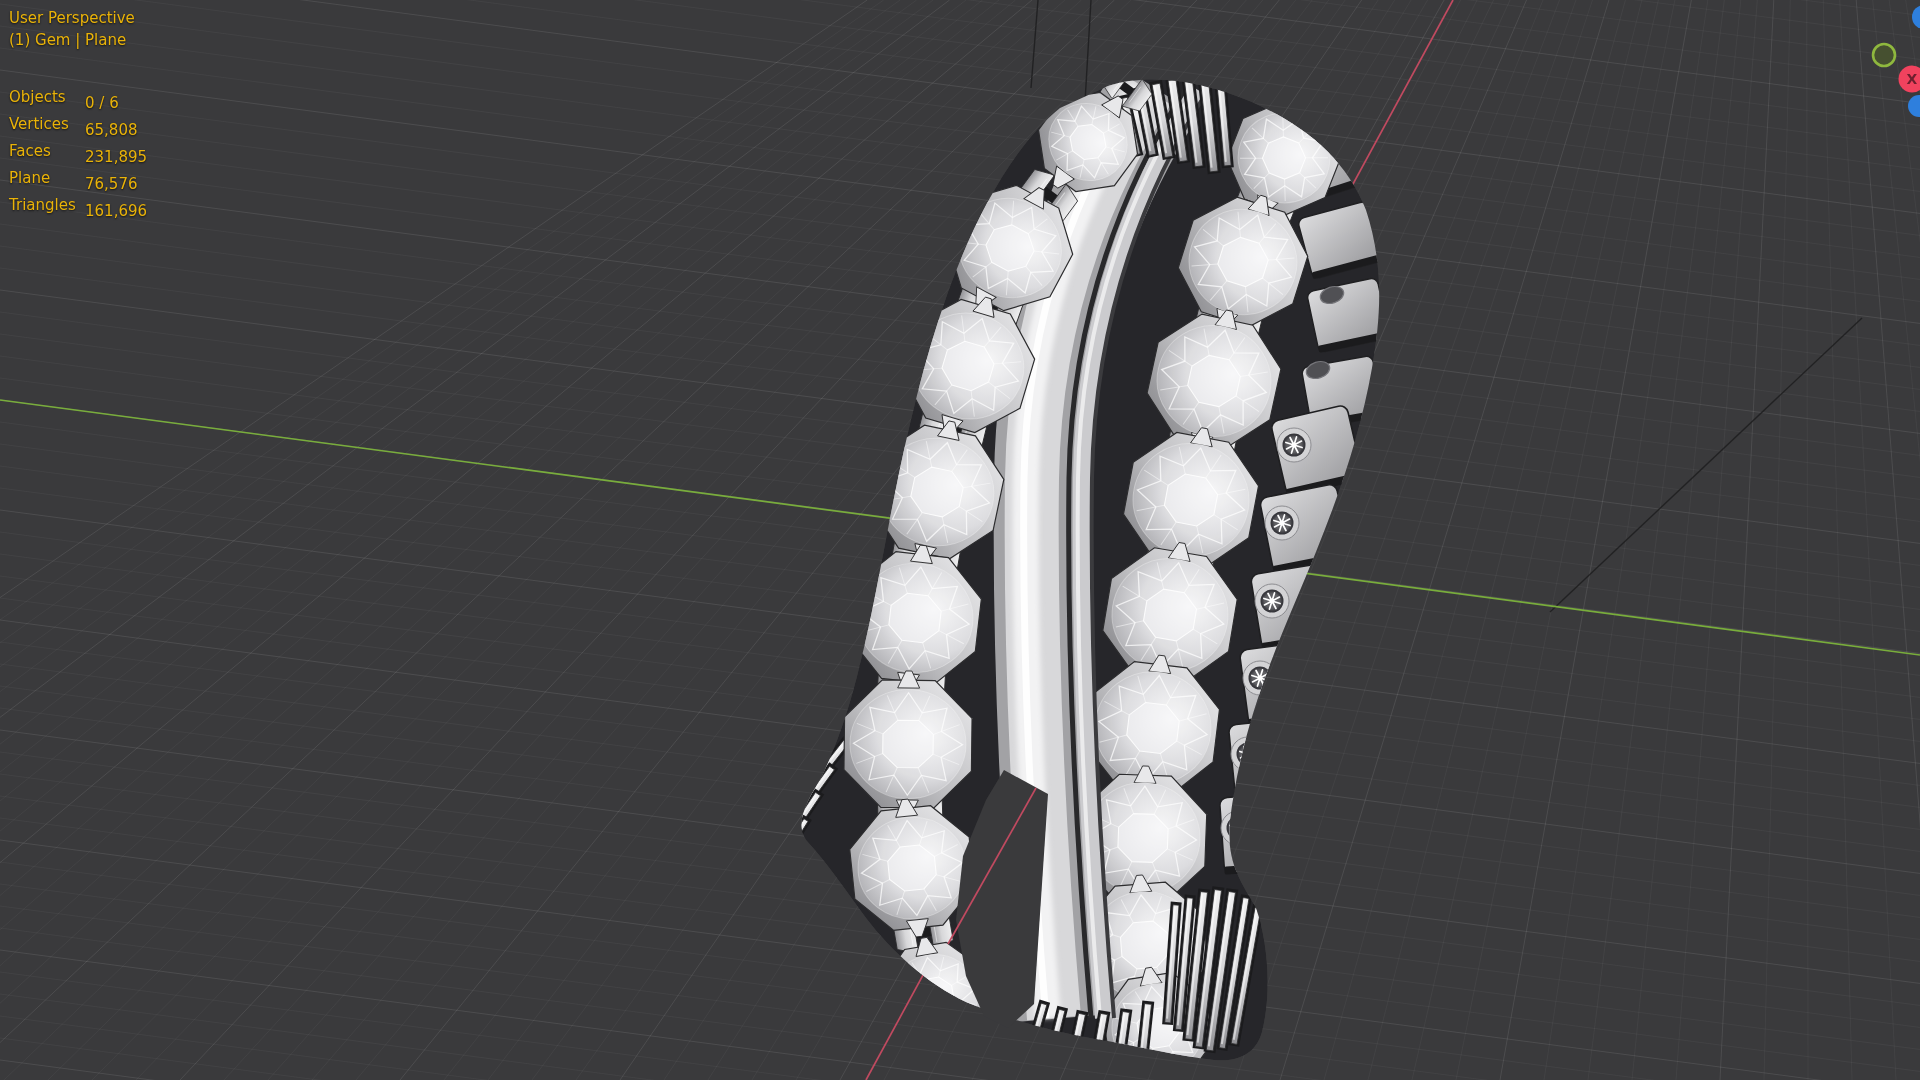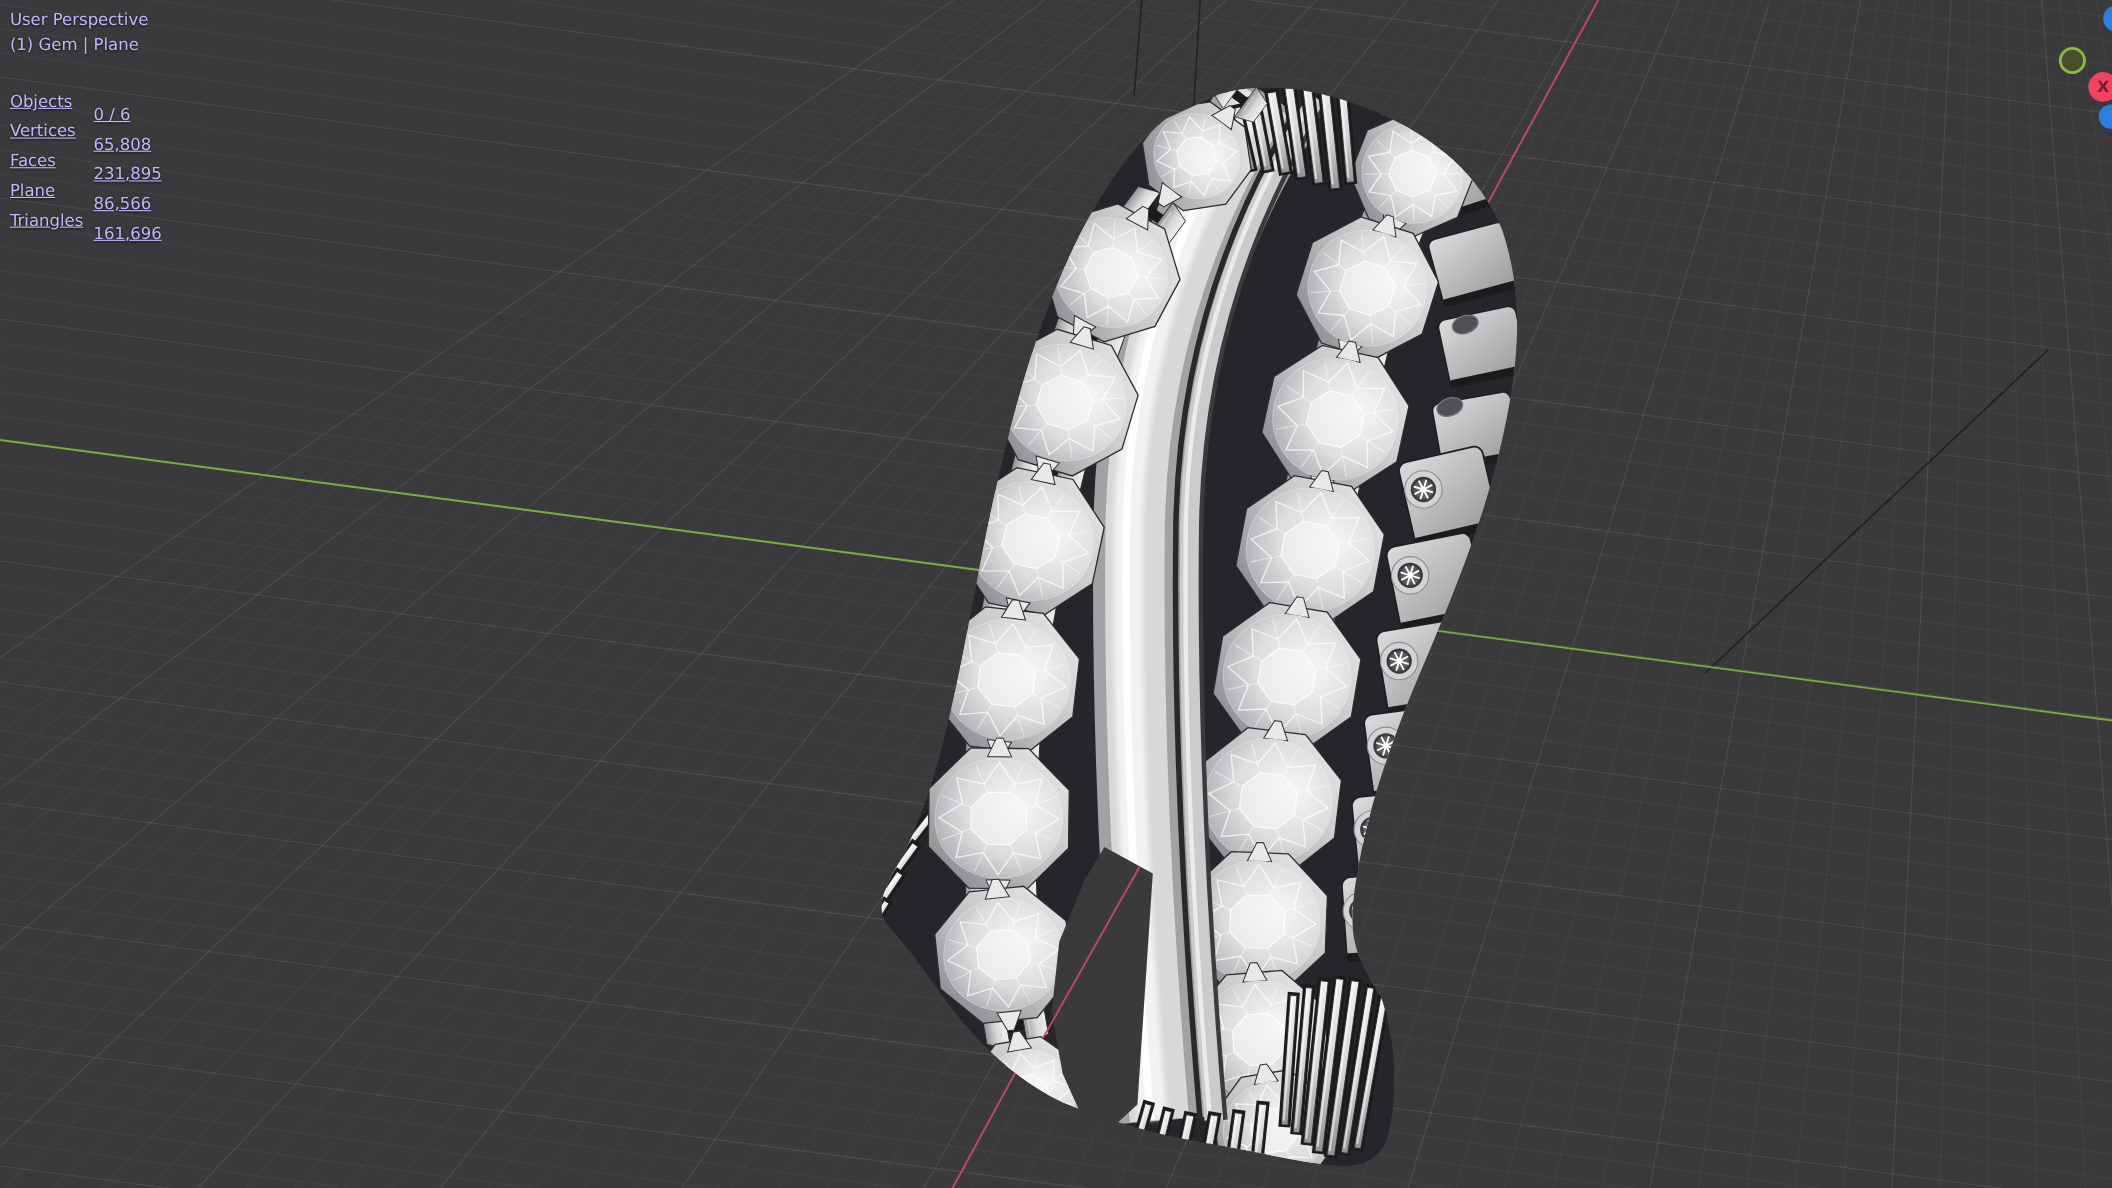--- a/index.html
+++ b/index.html
@@ -1,23 +1,23 @@
 <!DOCTYPE html>
 <html><head>
 <meta charset="utf-8">
 <style>
   html,body{margin:0;padding:0;background:#222;}
   .viewport{position:relative;width:1920px;height:1080px;overflow:hidden;background:#3a3a3c;
     font-family:"DejaVu Sans","Liberation Sans",sans-serif;}
   .viewport svg{position:absolute;left:0;top:0;}
-  .overlay{position:absolute;left:9px;top:7px;color:#c4b5fd;font-size:15px;
+  .overlay{position:absolute;left:9px;top:7px;color:#eab308;font-size:15px;
     text-shadow:0 1px 2px rgba(0,0,0,.7);user-select:none;}
   .overlay .vname{line-height:22px;}
   .overlay .cinfo{line-height:22px;margin-bottom:32px;}
-  .stat-row{display:flex;height:27px;text-decoration:underline;}
+  .stat-row{display:flex;height:27px;align-items:center;}
   .stat-label{width:76px;}
   .stat-value{white-space:pre;margin-top:12px;}
 </style>
 </head>
 <body>
 
 <div class="viewport">
   <svg id="scene" width="1920" height="1080" viewBox="0 0 1920 1080">
       <defs>
         <linearGradient id="bezelGrad" x1="0" y1="0" x2="1" y2="1">
@@ -977,21 +977,21 @@
         <div class="stat-row">
           <span class="stat-label">Vertices</span>
           <span class="stat-value">65,808</span>
         </div>
         <div class="stat-row">
           <span class="stat-label">Faces</span>
           <span class="stat-value">231,895</span>
         </div>
         <div class="stat-row">
           <span class="stat-label">Plane</span>
-          <span class="stat-value">86,566</span>
+          <span class="stat-value">76,576</span>
         </div>
         <div class="stat-row">
           <span class="stat-label">Triangles</span>
           <span class="stat-value">161,696</span>
         </div>
       </div>
   </div>
 </div>
 
 </body></html>

